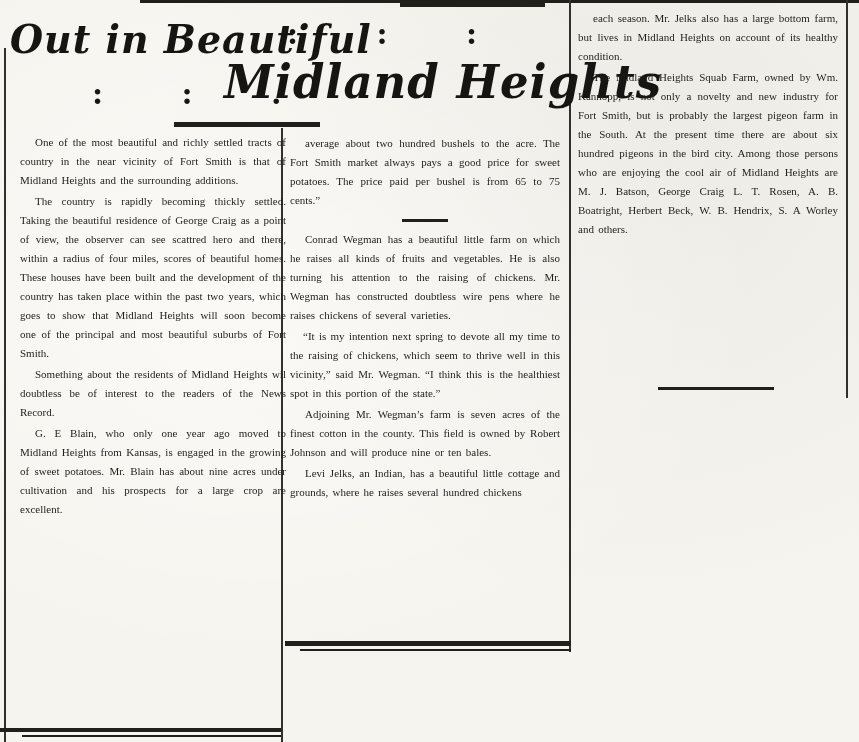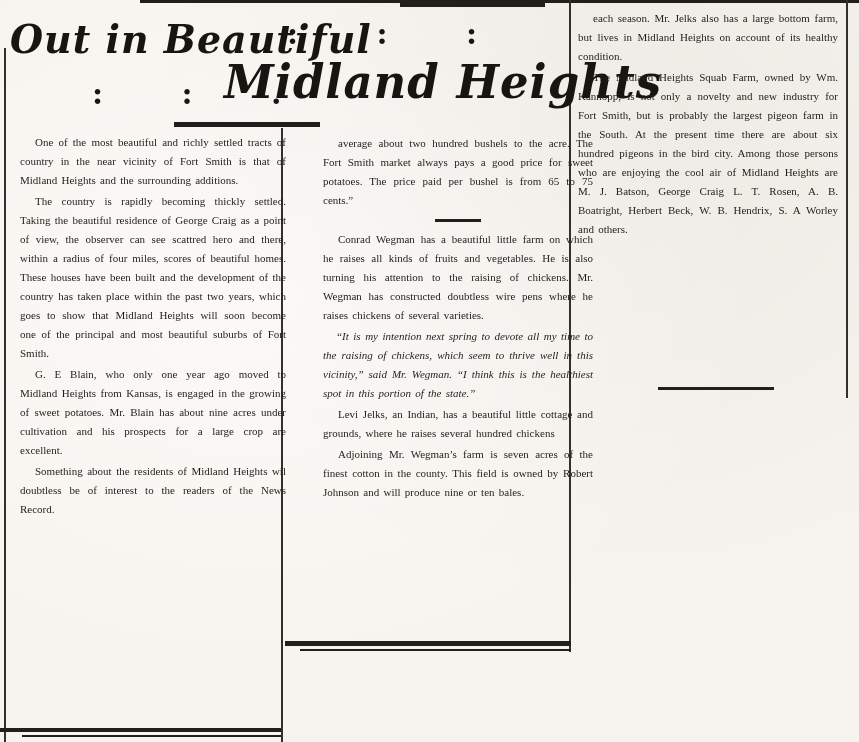--- a/index.html
+++ b/index.html
@@ -42,23 +42,23 @@
   .hl-orn1{left:287px;top:8px;}
   .hl-orn2{left:92px;top:68px;}
   
   .col{
     position:absolute;
     font-size:11px;line-height:19px;
     text-align:justify;
     color:#201e1b;
   }
   .col p{margin:0 0 2px 0;text-indent:15px;word-spacing:1.5px;}
-  .col p.open-quote{text-indent:13px;font-style:italic;}
+  .col p.open-quote{text-indent:13px;}
   #col1{left:0;top:133px;width:266px;margin-left:20px;}
-  #col2{left:290px;top:134px;width:270px;margin-left:33px;}
+  #col2{left:290px;top:134px;width:270px;}
   #col3{left:578px;top:9px;width:260px;}
   .dash-divider{
     width:46px;height:3px;background:#211f1c;
     margin:9px auto 8px auto;
   }
 </style>
 </head>
 <body>
 
 <div class="page">
@@ -74,33 +74,33 @@
     <div class="hl-main hl-line1">Out in Beautiful</div>
     <div class="hl-orn hl-orn1">: : :</div>
     <div class="hl-orn hl-orn2">: : .</div>
     <div class="hl-main hl-line2">Midland Heights</div>
   </div>
   <div class="rule" style="left:174px;top:122px;width:146px;height:5px;"></div>
 
   <div class="col" id="col1">
     <p>One of the most beautiful and richly settled tracts of country in the near vicinity of Fort Smith is that of Midland Heights and the surrounding additions.</p>
     <p>The country is rapidly becoming thickly settled. Taking the beautiful residence of George Craig as a point of view, the observer can see scattred hero and there, within a radius of four miles, scores of beautiful homes. These houses have been built and the development of the country has taken place within the past two years, which goes to show that Midland Heights will soon become one of the principal and most beautiful suburbs of Fort Smith.</p>
+    <p>Something about the residents of Midland Heights wil doubtless be of interest to the readers of the News Record.</p>
     <p>G. E Blain, who only one year ago moved to Midland Heights from Kansas, is engaged in the growing of sweet potatoes. Mr. Blain has about nine acres under cultivation and his prospects for a large crop are excellent.</p>
-    <p>Something about the residents of Midland Heights wil doubtless be of interest to the readers of the News Record.</p>
   </div>
   <div class="rule" style="left:0;top:728px;width:281px;height:4px;"></div>
   <div class="rule" style="left:22px;top:735px;width:259px;height:2px;"></div>
 
   <div class="col" id="col2">
     <p>average about two hundred bushels to the acre. The Fort Smith market always pays a good price for sweet potatoes. The price paid per bushel is from 65 to 75 cents.”</p>
     <div class="dash-divider"></div>
     <p>Conrad Wegman has a beautiful little farm on which he raises all kinds of fruits and vegetables. He is also turning his attention to the raising of chickens. Mr. Wegman has constructed doubtless wire pens where he raises chickens of several varieties.</p>
     <p class="open-quote">“It is my intention next spring to devote all my time to the raising of chickens, which seem to thrive well in this vicinity,” said Mr. Wegman. “I think this is the healthiest spot in this portion of the state.”</p>
+    <p>Adjoining Mr. Wegman’s farm is seven acres of the finest cotton in the county. This field is owned by Robert Johnson and will produce nine or ten bales.</p>
     <p>Levi Jelks, an Indian, has a beautiful little cottage and grounds, where he raises several hundred chickens</p>
-    <p>Adjoining Mr. Wegman’s farm is seven acres of the finest cotton in the county. This field is owned by Robert Johnson and will produce nine or ten bales.</p>
   </div>
   <div class="rule" style="left:285px;top:641px;width:286px;height:5px;"></div>
   <div class="rule" style="left:300px;top:649px;width:271px;height:2px;"></div>
 
   <div class="col" id="col3">
     <p>each season. Mr. Jelks also has a large bottom farm, but lives in Midland Heights on account of its healthy condition.</p>
     <p>The Midland Heights Squab Farm, owned by Wm. Kannopp, is not only a novelty and new industry for Fort Smith, but is probably the largest pigeon farm in the South. At the present time there are about six hundred pigeons in the bird city. Among those persons who are enjoying the cool air of Midland Heights are M. J. Batson, George Craig L. T. Rosen, A. B. Boatright, Herbert Beck, W. B. Hendrix, S. A Worley and others.</p>
   </div>
   <div class="rule" style="left:658px;top:387px;width:116px;height:3px;"></div>
 

